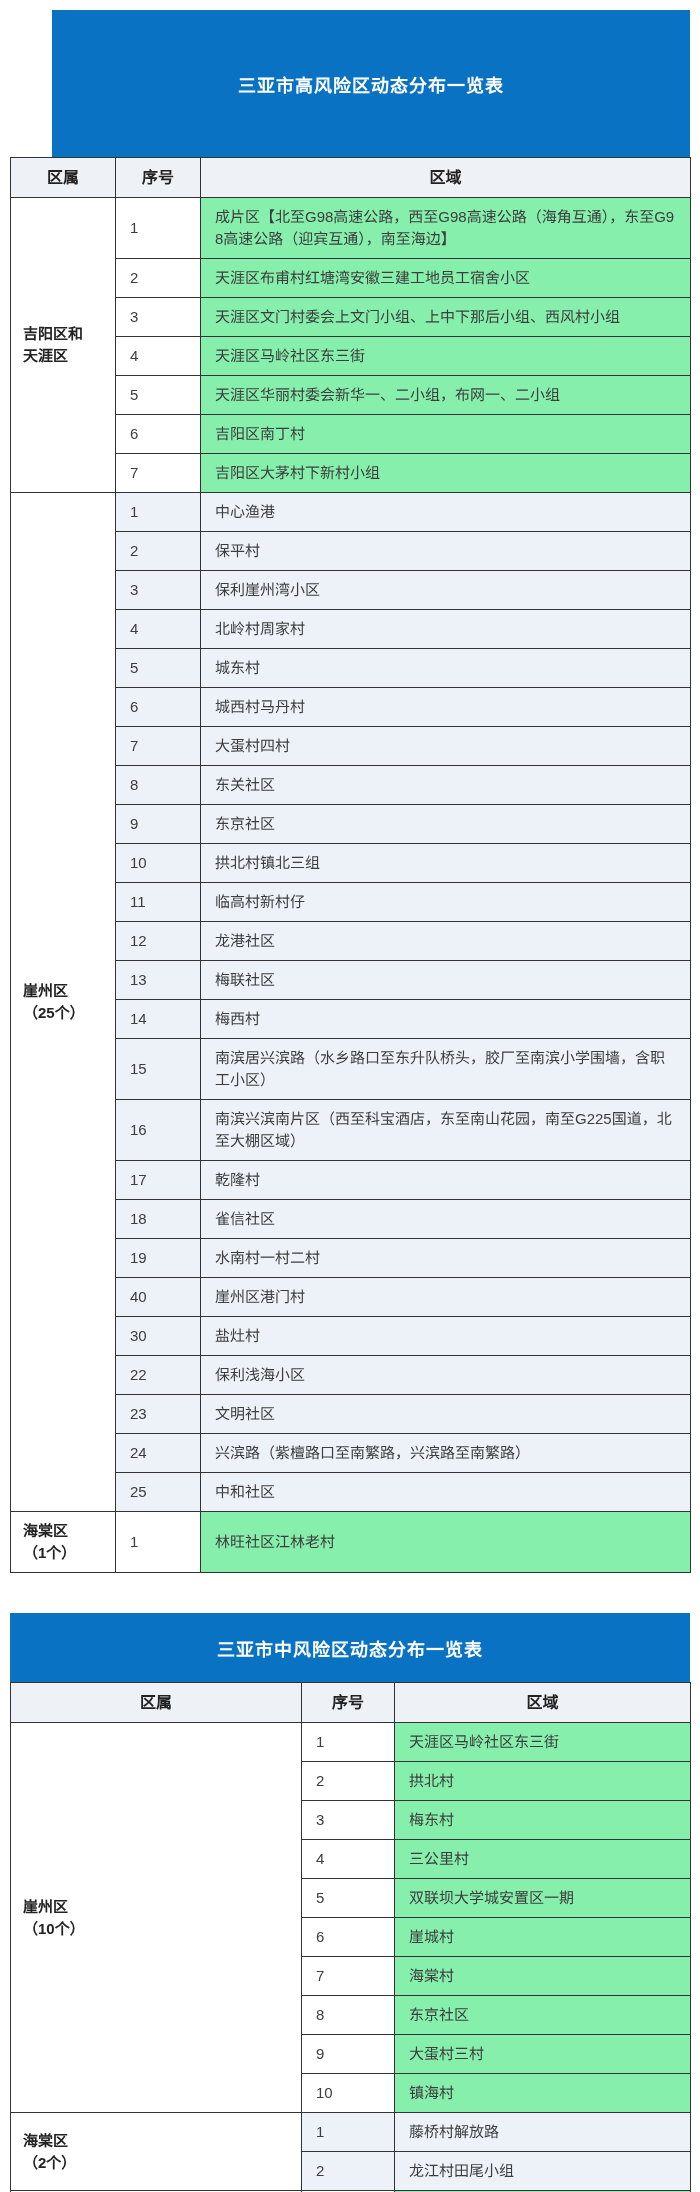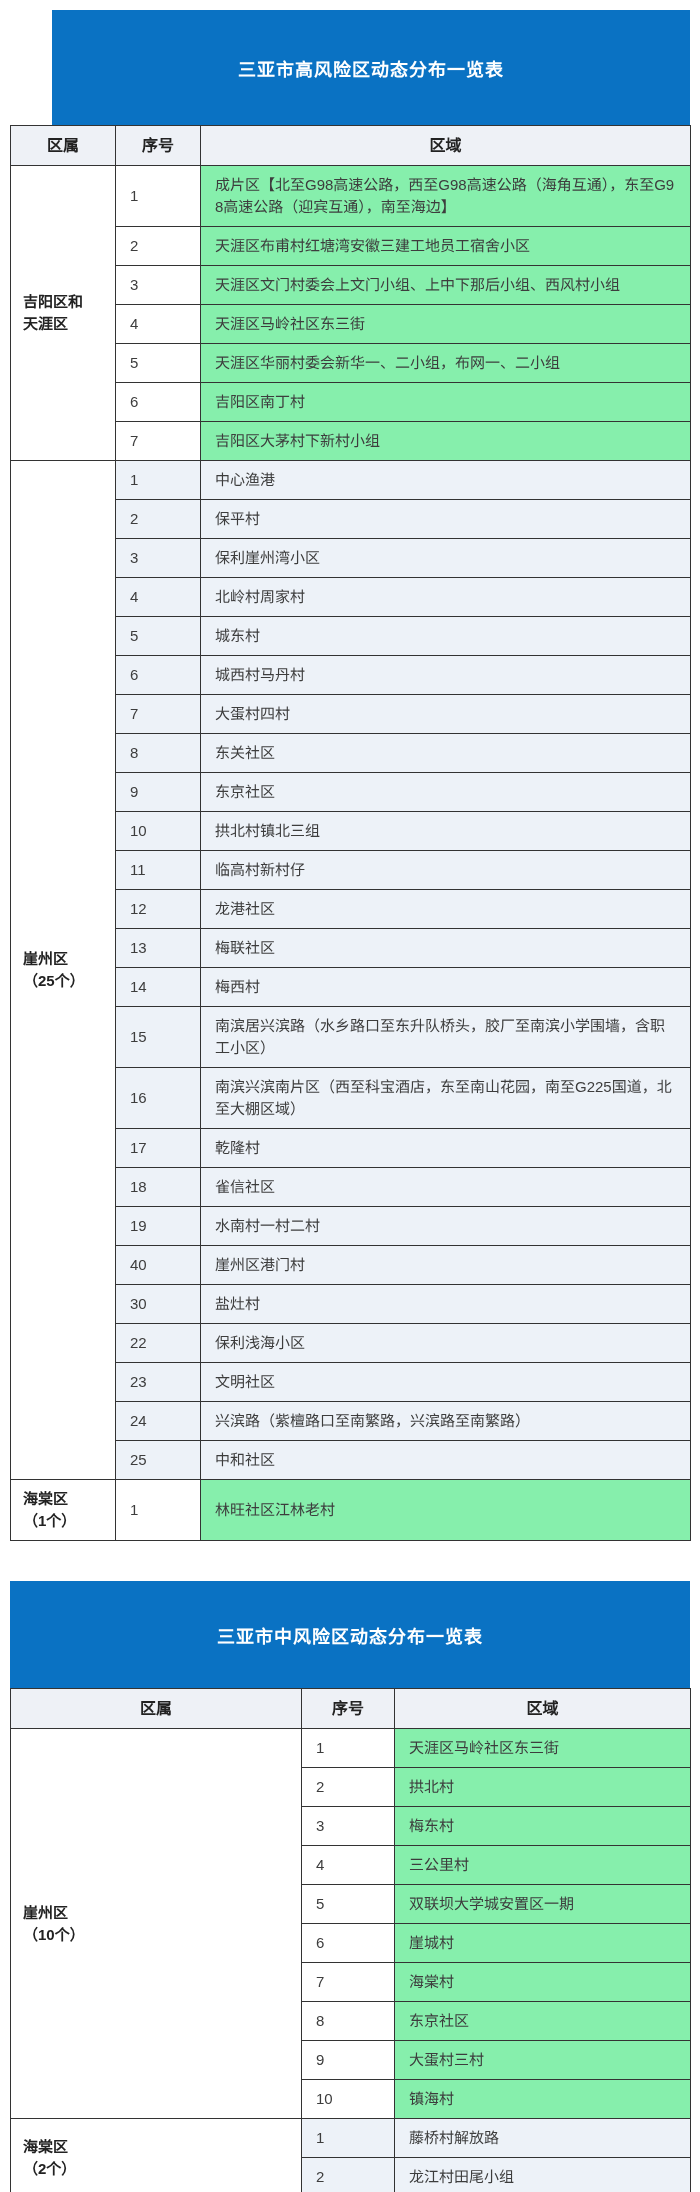--- a/index.html
+++ b/index.html
@@ -21,22 +21,22 @@
     color:var(--text);
   }
   .table-block{width:680px;}
   .table-block + .table-block{margin-top:40px;}
   .title-bar{
     background:var(--blue);
     display:flex;
     align-items:center;
     justify-content:center;
   }
-  .t1 .title-bar{height:115px;margin-left:42px;}
-  .t2 .title-bar{height:107px;}
+  .t1 .title-bar{height:147px;margin-left:42px;}
+  .t2 .title-bar{height:69px;}
   .title-text{
     color:var(--titletext);
     font-size:18px;
     font-weight:bold;
     letter-spacing:1px;
   }
   table.risk-grid{
     width:680px;
     border-collapse:collapse;
     table-layout:fixed;

